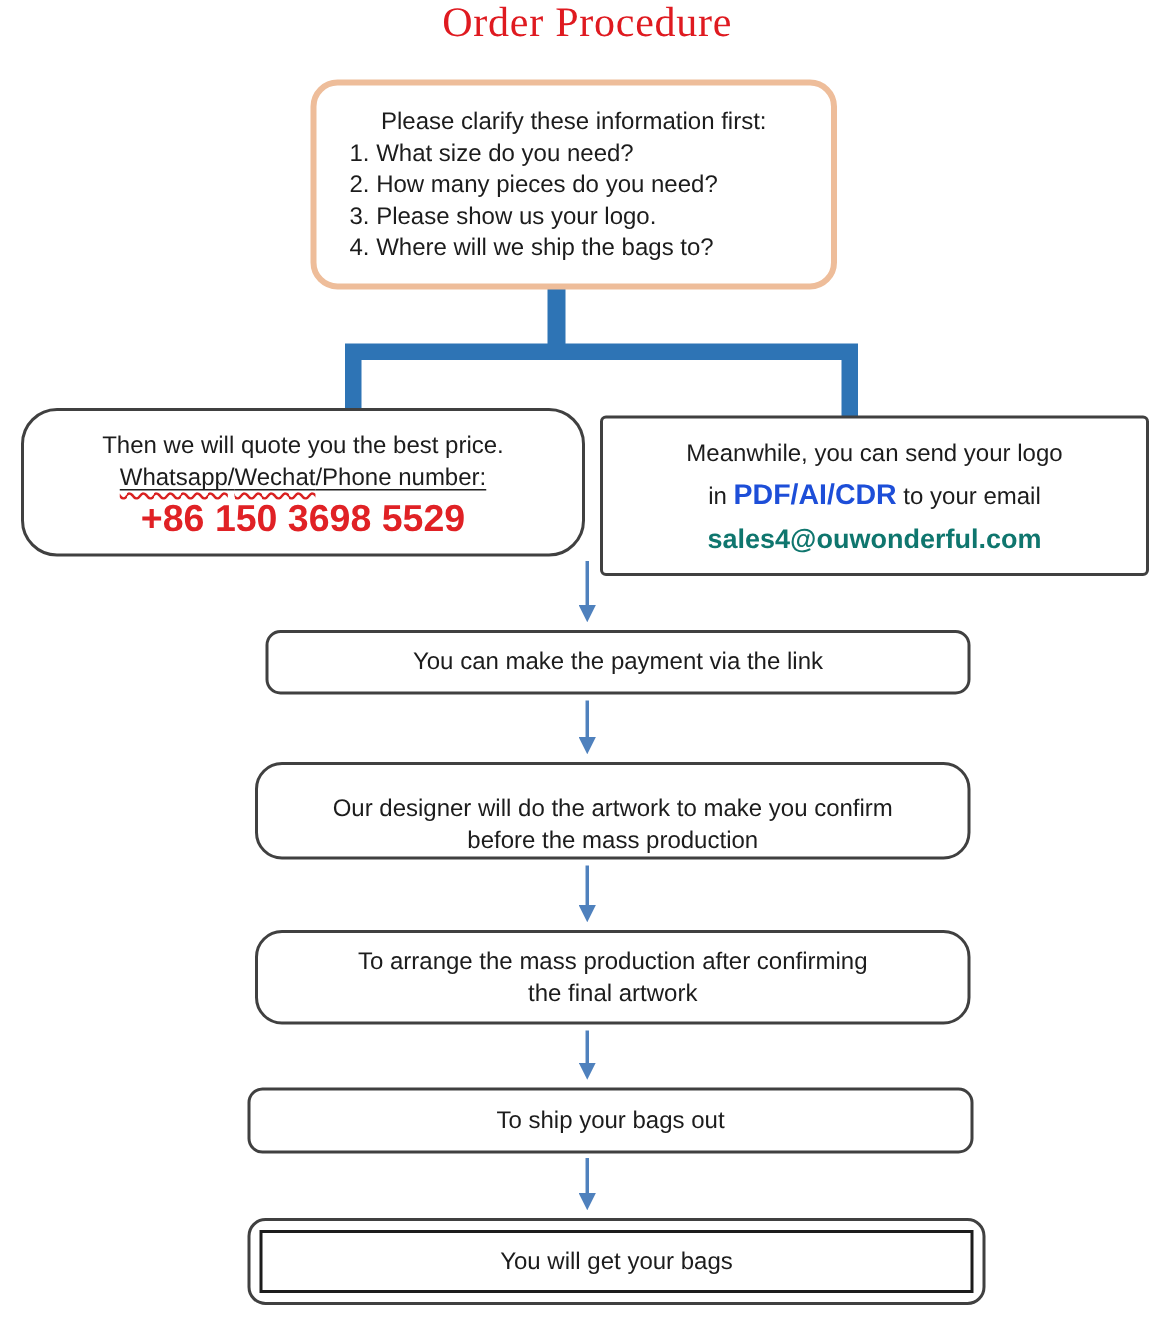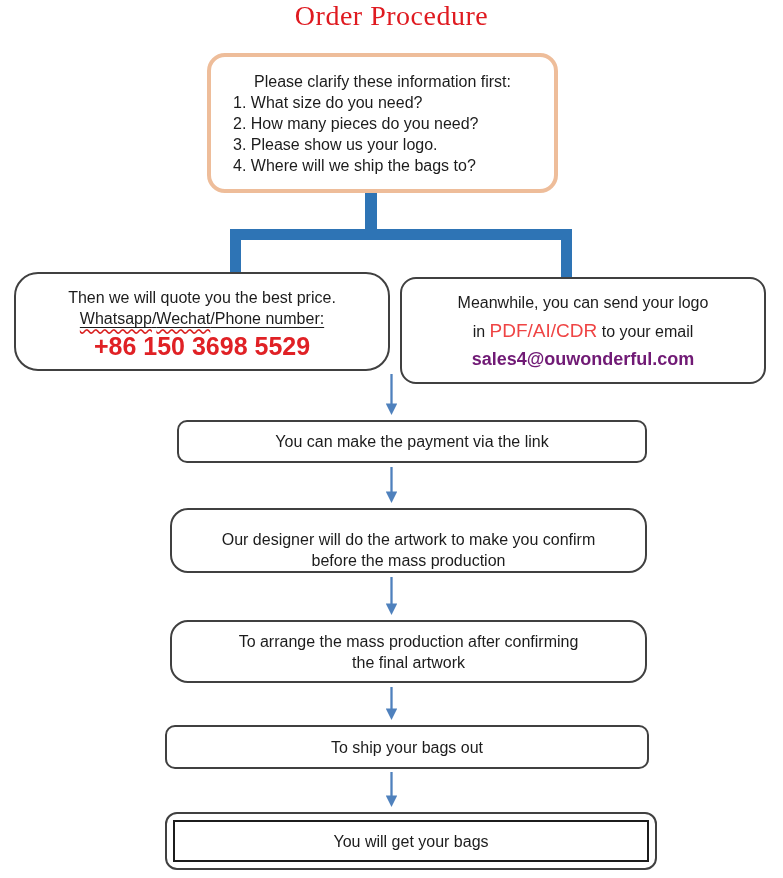--- a/index.html
+++ b/index.html
@@ -40,21 +40,21 @@
     padding-top:14px;
   }
   .box-clarify .heading{width:100%;text-align:center;}
   .box-clarify .items{width:100%;text-align:left;padding-left:22px;box-sizing:border-box;}
   .box-quote{
     left:14px;top:272px;width:376px;height:99px;
     border-radius:24px;
   }
   .box-logo{
     left:400px;top:277px;width:366px;height:107px;
-    border-radius:16px;
+    border-radius:4px;
     justify-content:space-between;
     padding:13px 6px 12px 6px;
   }
   .box-payment{
     left:177px;top:420px;width:470px;height:43px;
     border-radius:10px;
   }
   .box-artwork{
     left:170px;top:508px;width:477px;height:65px;
     border-radius:18px;
@@ -91,26 +91,26 @@
   }
   .phone{
     margin-top:7px;
     font-size:25px;
     font-weight:bold;
     color:#e02125;
   }
   .email{
     font-size:18px;
     font-weight:bold;
-    color:#701a75;
+    color:#0f766e;
   }
   .fmt-red{
     font-size:19px;
-    font-weight:normal;
-    color:#ef4444;
+    font-weight:bold;
+    color:#1d4ed8;
   }
   .connector-svg{
     position:absolute;left:0;top:0;width:783px;height:878px;
     pointer-events:none;
   }
 </style>
 </head>
 <body>
 
 <div id="canvas">

